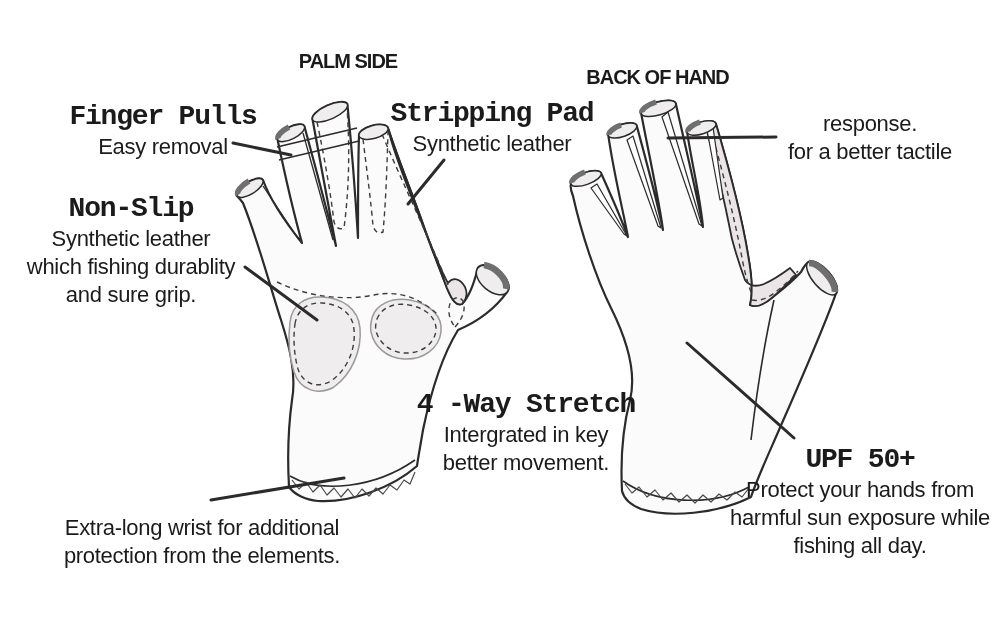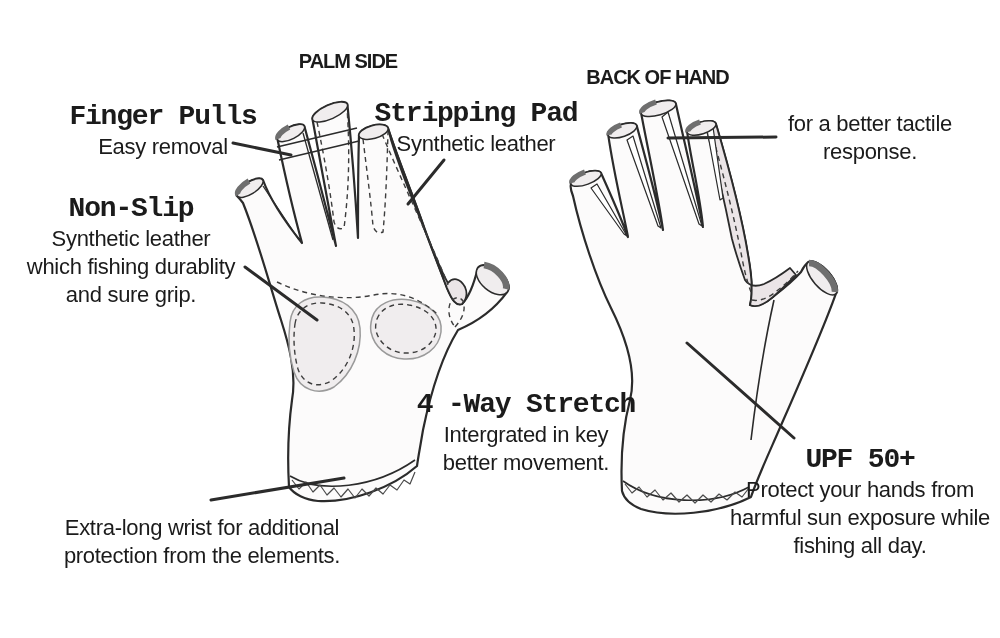--- a/index.html
+++ b/index.html
@@ -205,21 +205,21 @@
   </div>
   <div class="ann" style="left:535px;top:62px;width:245px;">
     <div class="t">BACK OF HAND</div>
   </div>
 
   <div class="ann" style="left:58px;top:100px;width:210px;">
     <div class="h">Finger Pulls</div>
     <div class="b">Easy removal</div>
   </div>
 
-  <div class="ann" style="left:370px;top:97px;width:212px;">
+  <div class="ann" style="left:386px;top:97px;width:212px;">
     <div class="h">Stripping Pad</div>
     <div class="b">Synthetic leather</div>
   </div>
 
   <div class="ann" style="left:0px;top:192px;width:262px;">
     <div class="h">Non-Slip</div>
     <div class="b">Synthetic leather</div>
     <div class="b">which fishing durablity</div>
     <div class="b">and sure grip.</div>
   </div>
@@ -229,22 +229,22 @@
     <div class="b">protection from the elements.</div>
   </div>
 
   <div class="ann" style="left:406px;top:388px;width:240px;">
     <div class="h">4 -Way Stretch</div>
     <div class="b">Intergrated in key</div>
     <div class="b">better movement.</div>
   </div>
 
   <div class="ann" style="left:765px;top:110px;width:210px;">
+    <div class="b">response.</div>
     <div class="b">for a better tactile</div>
-    <div class="b">response.</div>
   </div>
 
   <div class="ann" style="left:710px;top:443px;width:300px;">
     <div class="h">UPF 50+</div>
     <div class="b">Protect your hands from</div>
     <div class="b">harmful sun exposure while</div>
     <div class="b">fishing all day.</div>
   </div>
 
 </div>

